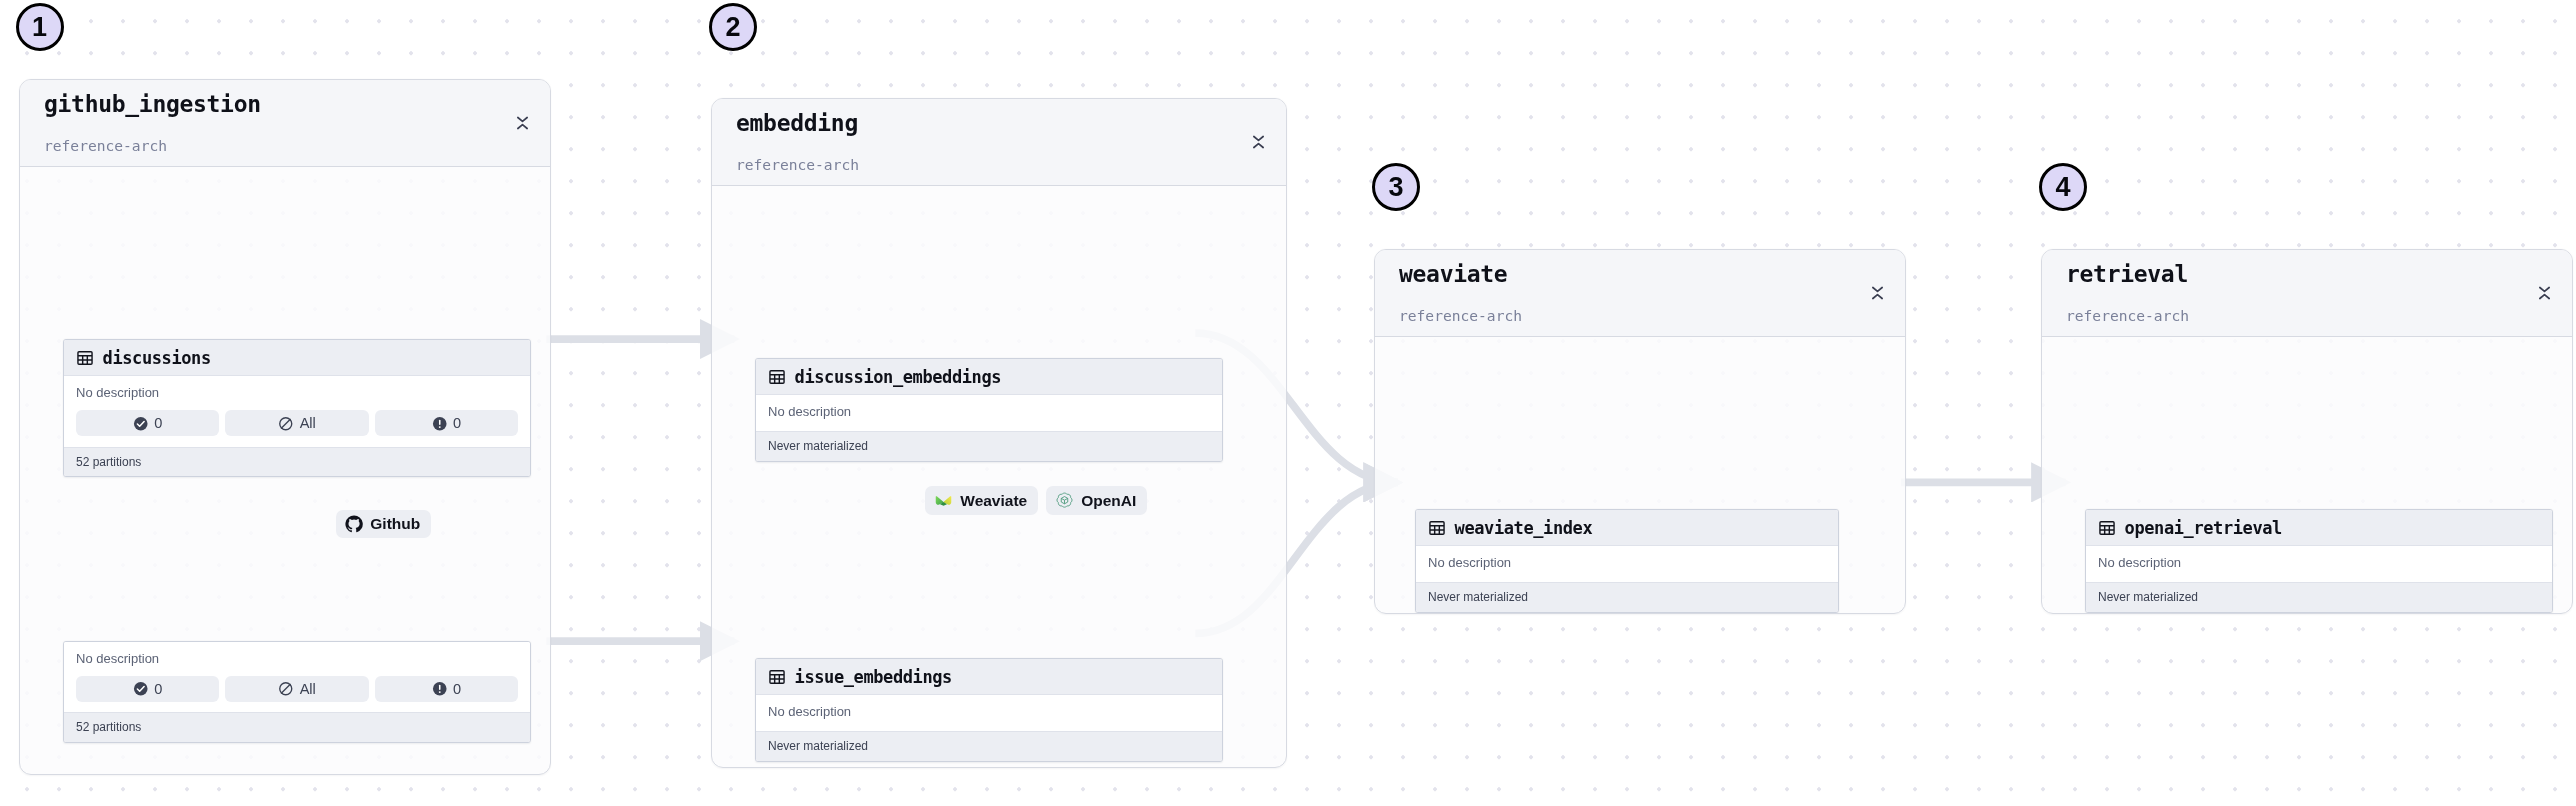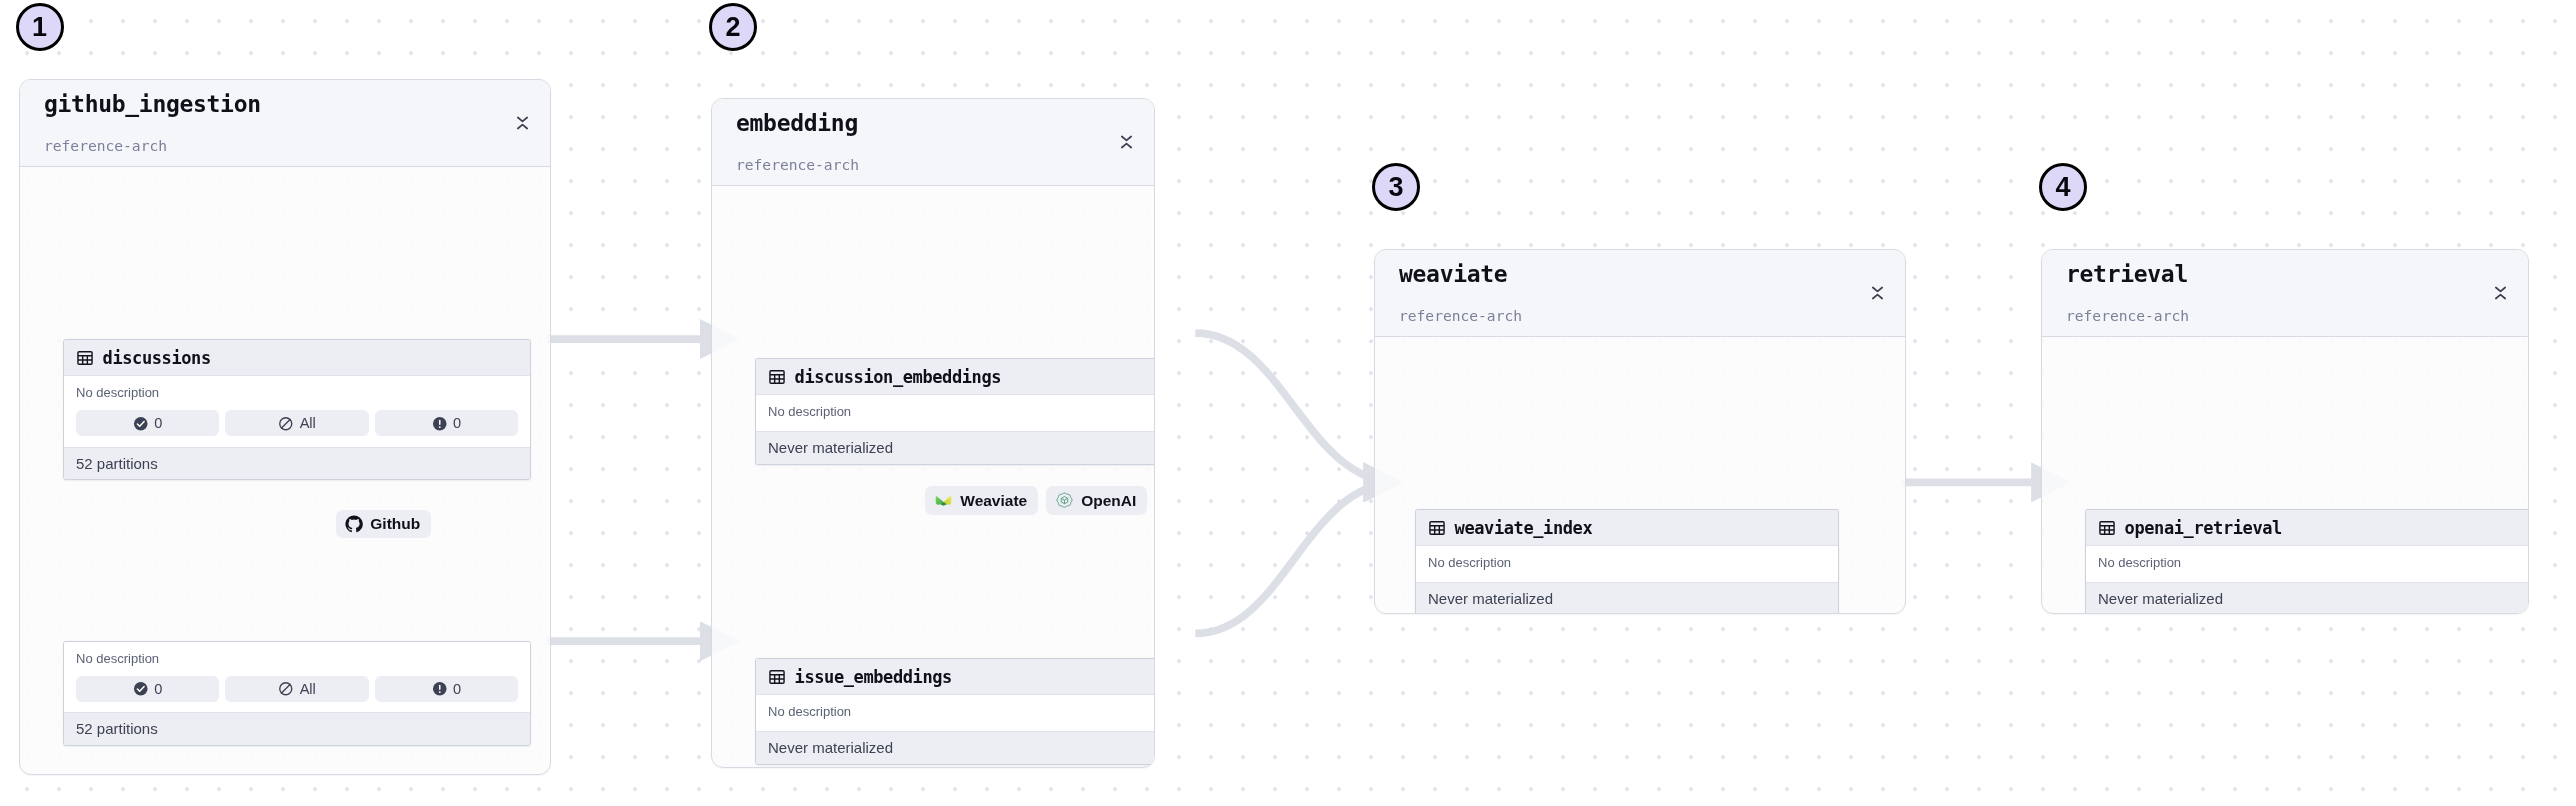--- a/index.html
+++ b/index.html
@@ -130,21 +130,21 @@
     font-size: 14.6px;
     color: #3c4253;
     cursor: pointer;
   }
   .pill svg { display: block; flex: none; }
 
   .asset-footer {
     background: #eceef3;
     border-top: 0.9px solid #dfe2ea;
     padding: 6.9px 12px 7.7px 12px;
-    font-size: 15px;
+    font-size: 12px;
     color: #3c4253;
     white-space: nowrap;
   }
 
   
   .tag-row {
     position: absolute;
     display: flex;
     gap: 7.7px;
     align-items: center;
@@ -315,21 +315,21 @@
       </svg>
                   </span>
                   <span>0</span>
                 </div>
               </div>
             </div>
             <div class="asset-footer">52 partitions</div>
           </div>
         </div>
       </div>
-      <div class="group" style="left: 711px; top: 98px; width: 444px; height: 670px;">
+      <div class="group" style="left: 711px; top: 98px; width: 576px; height: 670px;">
         <div class="group-header">
           <div>
             <div class="group-title">embedding</div>
             <div class="group-sub">reference-arch</div>
           </div>
           <div class="collapse-icon">
             <svg width="17" height="22" viewBox="0 0 20 26" fill="none" stroke="currentColor" stroke-width="2.0" stroke-linecap="round" stroke-linejoin="round">
         <path d="M4.5 6.5 L10 11.2 L15.5 6.5"></path>
         <path d="M4.5 19.5 L10 14.8 L15.5 19.5"></path>
       </svg>
@@ -440,21 +440,21 @@
               </span>
               <span class="asset-name">weaviate_index</span>
             </div>
             <div class="asset-body">
               <div class="asset-desc">No description</div>
             </div>
             <div class="asset-footer">Never materialized</div>
           </div>
         </div>
       </div>
-      <div class="group" style="left: 2041px; top: 249px; width: 488px; height: 365px;">
+      <div class="group" style="left: 2041px; top: 249px; width: 532px; height: 365px;">
         <div class="group-header">
           <div>
             <div class="group-title">retrieval</div>
             <div class="group-sub">reference-arch</div>
           </div>
           <div class="collapse-icon">
             <svg width="17" height="22" viewBox="0 0 20 26" fill="none" stroke="currentColor" stroke-width="2.0" stroke-linecap="round" stroke-linejoin="round">
         <path d="M4.5 6.5 L10 11.2 L15.5 6.5"></path>
         <path d="M4.5 19.5 L10 14.8 L15.5 19.5"></path>
       </svg>

